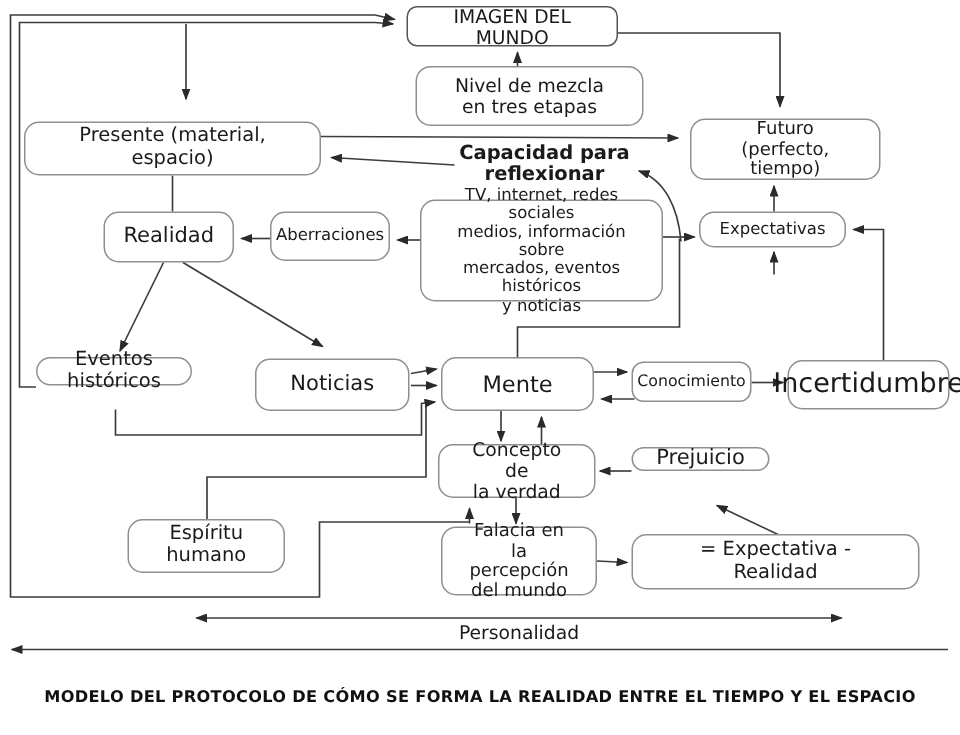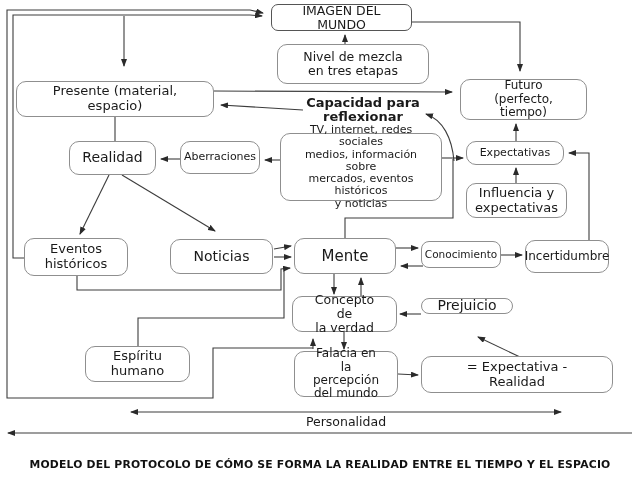--- a/index.html
+++ b/index.html
@@ -125,33 +125,31 @@
 
   <div class="node" style="left:280px;top:133px;width:162px;height:68px;font-size:11px;">TV, internet, redes sociales
 medios, información sobre
 mercados, eventos históricos
 y noticias</div>
 
   <div class="node" style="left:180px;top:141px;width:80px;height:33px;font-size:11px;">Aberraciones</div>
 
   <div class="node" style="left:466px;top:141px;width:98px;height:24px;font-size:11px;">Expectativas</div>
 
-  <div class="node" style="left:466px;top:183px;width:101px;height:35px;font-size:13px;">Influencia y
-expectativas</div>
 
-  <div class="node" style="left:24px;top:238px;width:104px;height:38px;font-size:13px;">Eventos
+  <div class="node" style="left:24px;top:238px;width:104px;height:19px;font-size:13px;">Eventos
 históricos</div>
 
   <div class="node" style="left:170px;top:239px;width:103px;height:35px;font-size:14px;">Noticias</div>
 
   <div class="node" style="left:294px;top:238px;width:102px;height:36px;font-size:15px;">Mente</div>
 
   <div class="node" style="left:421px;top:241px;width:80px;height:27px;font-size:10.5px;border-radius:8px;">Conocimiento</div>
 
-  <div class="node" style="left:525px;top:240px;width:84px;height:33px;font-size:12px;">Incertidumbre</div>
+  <div class="node" style="left:525px;top:240px;width:108px;height:33px;font-size:18px;">Incertidumbre</div>
 
   <div class="node" style="left:292px;top:296px;width:105px;height:36px;font-size:12.5px;">Concepto de
 la verdad</div>
 
   <div class="node" style="left:421px;top:298px;width:92px;height:16px;font-size:14px;">Prejuicio</div>
 
   <div class="node" style="left:85px;top:346px;width:105px;height:36px;font-size:13px;">Espíritu
 humano</div>
 
   <div class="node" style="left:294px;top:351px;width:104px;height:46px;font-size:12px;">Falacia en la

